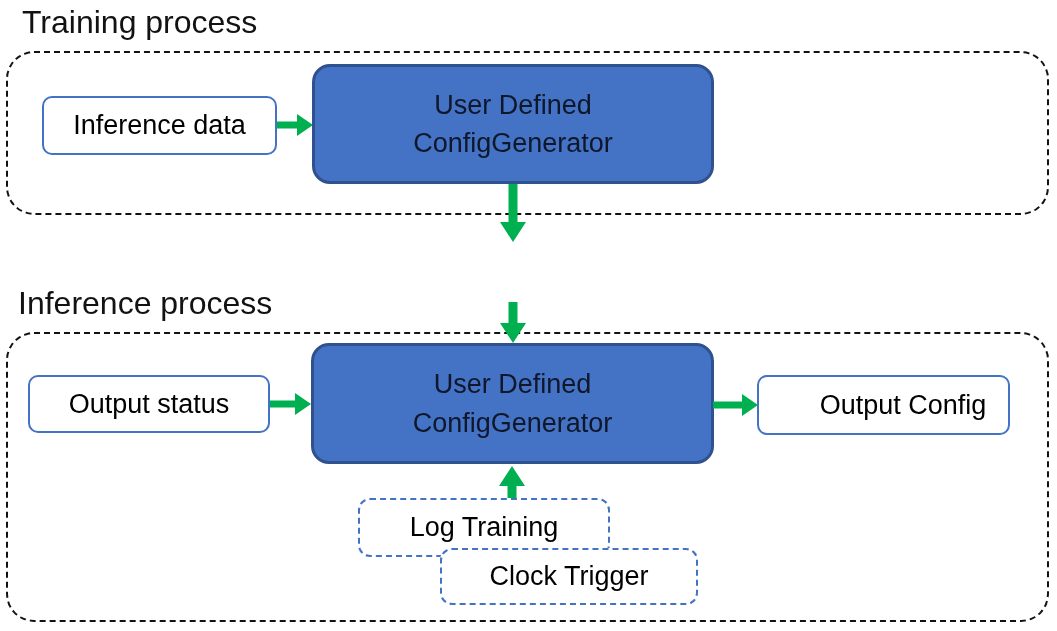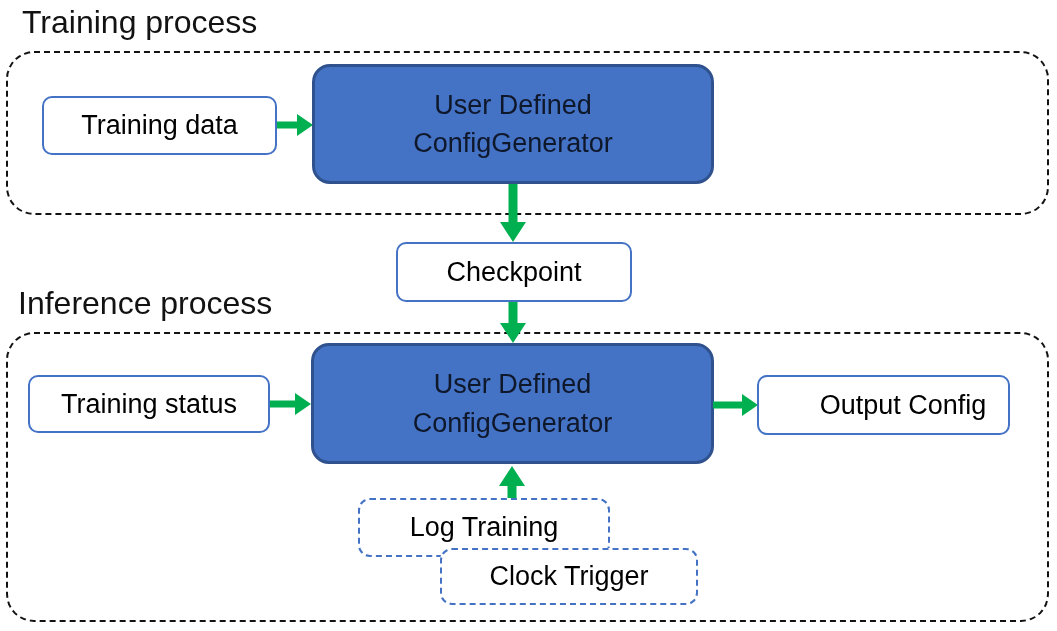--- a/index.html
+++ b/index.html
@@ -60,46 +60,43 @@
 
 <div class="stage">
 
   <div class="abs section-label" style="left:22px;top:5px;">Training process</div>
   <div class="abs section-label" style="left:18px;top:286px;">Inference process</div>
 
   <div class="abs dashed-container" style="left:6px;top:51px;width:1043px;height:164px;"></div>
   <div class="abs dashed-container" style="left:6px;top:332px;width:1043px;height:290px;"></div>
 
   <div class="abs io-box" style="left:42px;top:96px;width:235px;height:59px;">
-    <span>Training data</span>
+    <span>Inference data</span>
   </div>
 
   <svg class="connector abs" style="left:277px;top:113px;" width="36" height="24" viewBox="0 0 36 24">
     <polygon points="0,8.5 20,8.5 20,1 36,12 20,23 20,15.5 0,15.5" fill="#00B050"></polygon>
   </svg>
 
   <div class="abs gen-box" style="left:312px;top:64px;width:402px;height:120px;">
     <span>User Defined</span>
     <span>ConfigGenerator</span>
   </div>
 
   <svg class="connector abs" style="left:499px;top:184px;" width="28" height="58" viewBox="0 0 28 58">
     <polygon points="9.5,0 18.5,0 18.5,38 27,38 14,58 1,38 9.5,38" fill="#00B050"></polygon>
   </svg>
 
-  <div class="abs io-box" style="left:396px;top:242px;width:236px;height:60px;">
-    <span>Checkpoint</span>
-  </div>
 
   <svg class="connector abs" style="left:499px;top:302px;" width="28" height="41" viewBox="0 0 28 41">
     <polygon points="9.5,0 18.5,0 18.5,21 27,21 14,41 1,21 9.5,21" fill="#00B050"></polygon>
   </svg>
 
   <div class="abs io-box" style="left:28px;top:375px;width:242px;height:58px;">
-    <span>Training status</span>
+    <span>Output status</span>
   </div>
 
   <svg class="connector abs" style="left:270px;top:392px;" width="41" height="24" viewBox="0 0 41 24">
     <polygon points="0,8.5 25,8.5 25,1 41,12 25,23 25,15.5 0,15.5" fill="#00B050"></polygon>
   </svg>
 
   <div class="abs gen-box" style="left:311px;top:343px;width:403px;height:121px;">
     <span>User Defined</span>
     <span>ConfigGenerator</span>
   </div>

